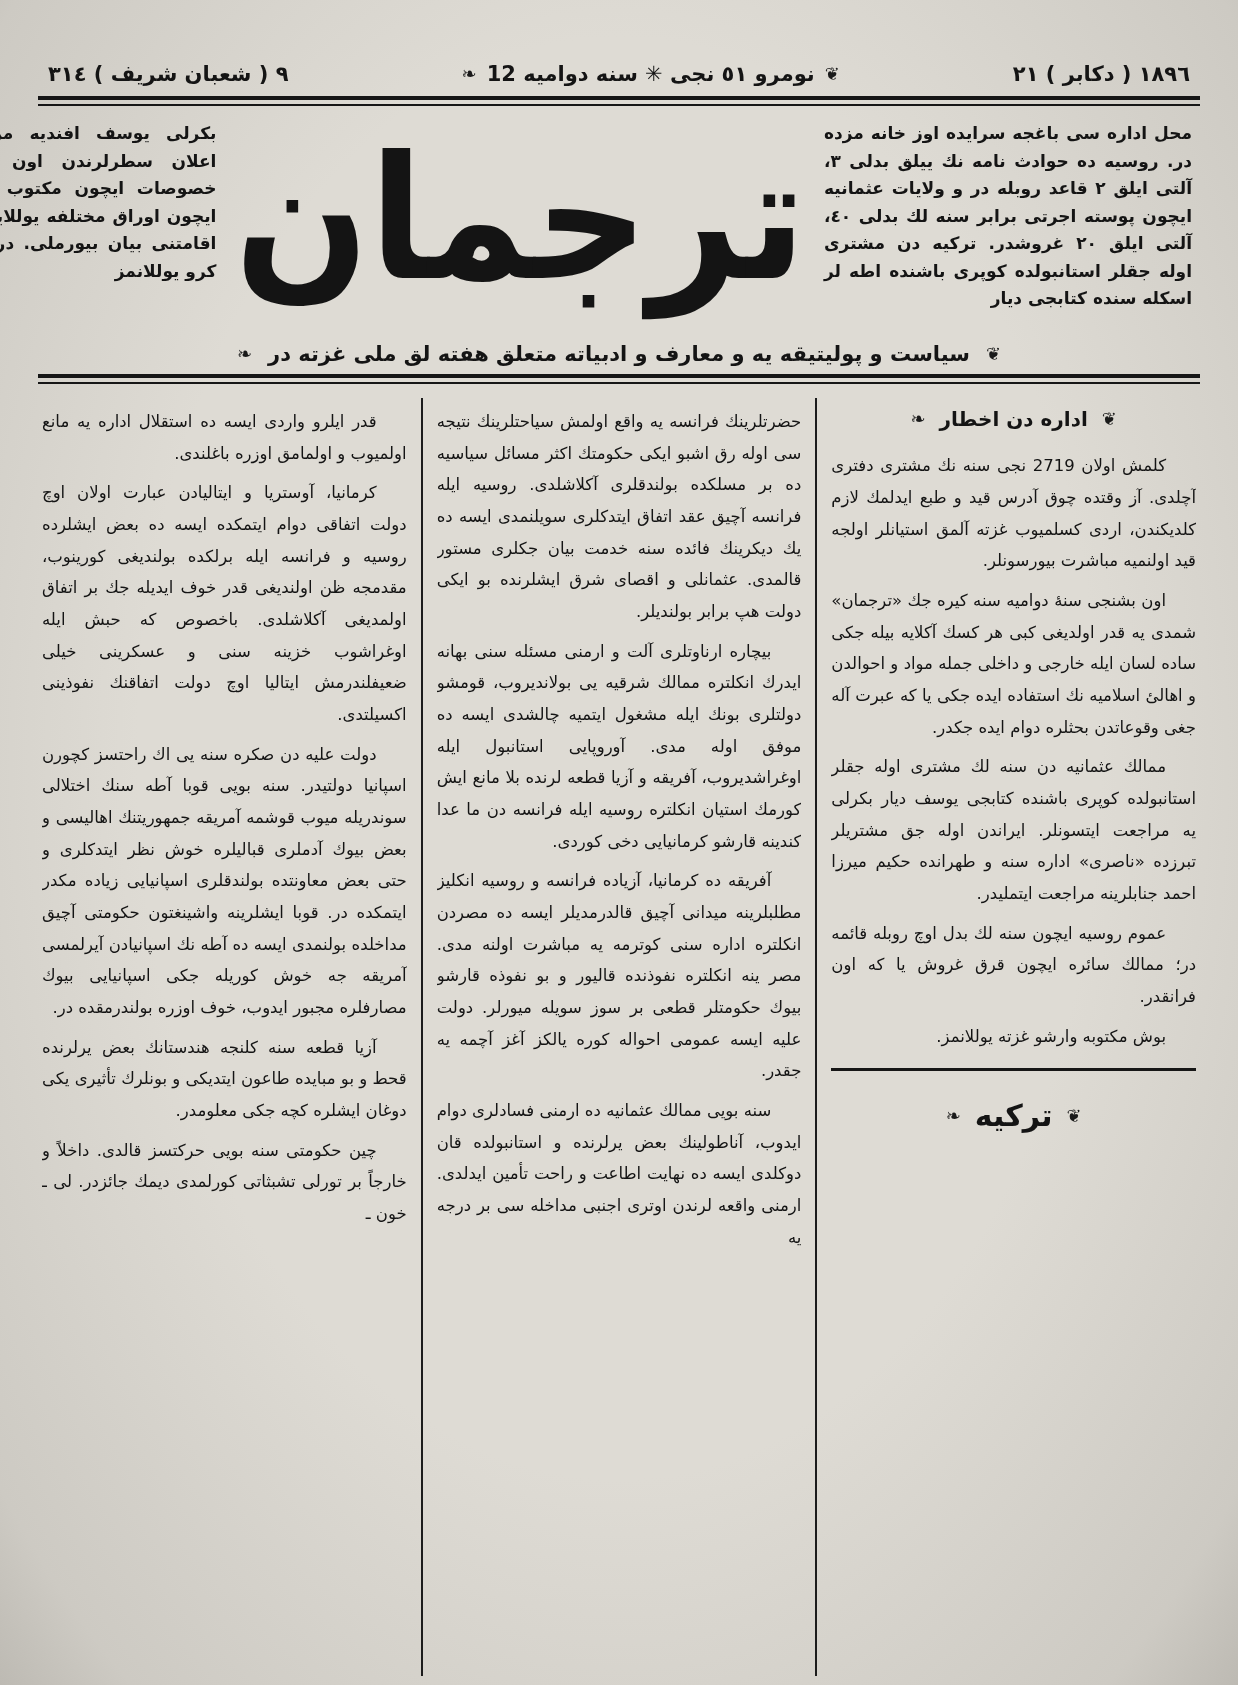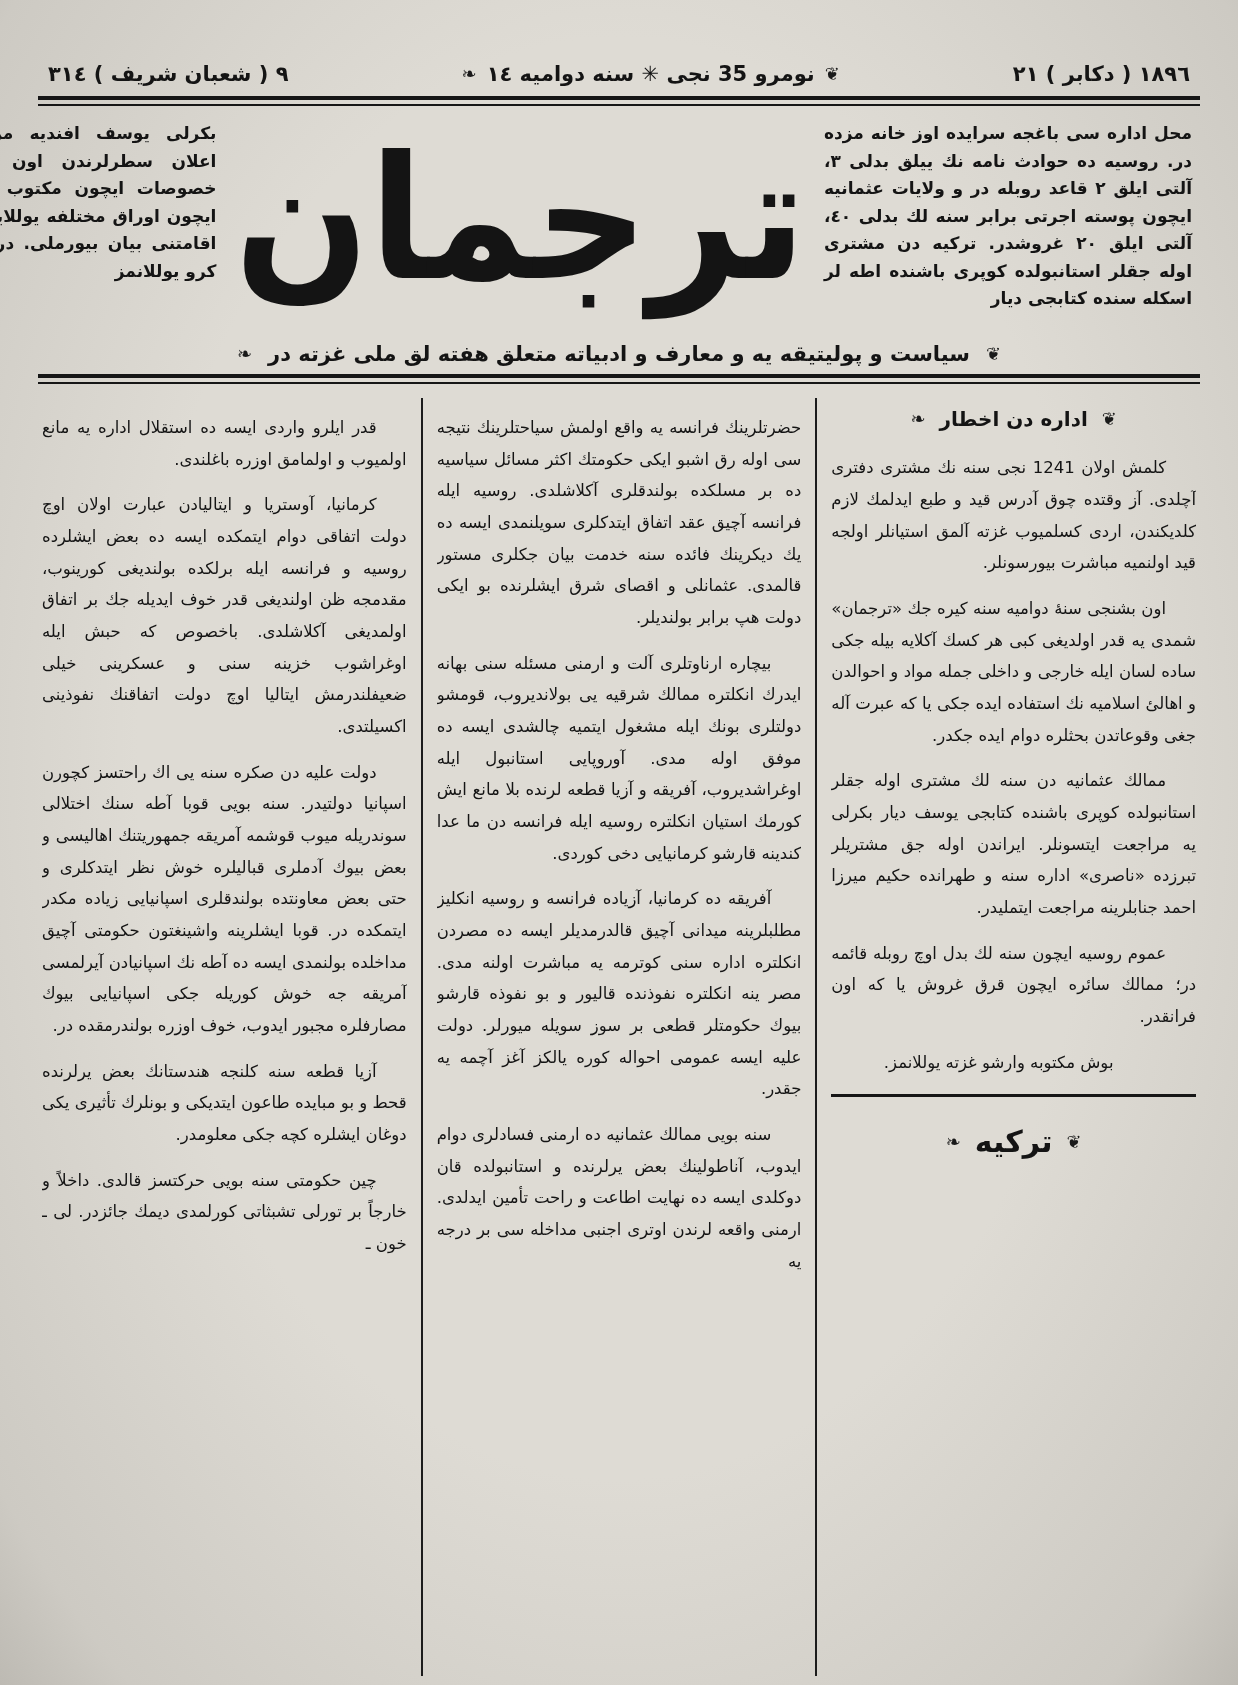--- a/index.html
+++ b/index.html
@@ -82,50 +82,50 @@
     font-size:16.5px;
     line-height:1.92;
     text-align:justify;
   }
   .vrule{
     width:2px;
     background:#1c1c1c;
     margin:0 14px;
   }
   .col p{
-    margin:14px 0 8px 0;
+    margin:8px 0 8px 0;
     text-indent:30px;
   }
   .col p.no-indent{text-indent:0;}
   .sec-head{
     display:flex;
     justify-content:center;
     align-items:center;
     gap:14px;
     font-weight:bold;
     font-size:20px;
     margin:2px 0 12px 0;
   }
   .sec-head.big{font-size:30px;margin:16px 0 16px 0;}
   .col-rule{
     border-top:3px solid #161616;
     margin:16px 0 6px 0;
   }
-  .center-line{text-align:center;text-indent:0;}
+  .center-line{text-align:right;text-indent:0;}
 </style>
 </head>
 <body>
 
 <div class="page">
 
   <div class="top-header">
     <div class="cell">۱۸۹٦ ( دكابر ) ٢١</div>
     <div class="cell center">
       <span class="orn">❦</span>
-      <span>نومرو 35 نجى ✳ سنه دواميه ١٤</span>
+      <span>نومرو ٥١ نجى ✳ سنه دواميه 12</span>
       <span class="orn">❧</span>
     </div>
     <div class="cell">٩ ( شعبان شريف ) ٣١٤</div>
   </div>
 
   <div class="double-rule"></div>
 
   <div class="masthead">
     <div class="mast-col">محل اداره سى باغجه سرايده اوز خانه مزده در. روسيه ده حوادث نامه نك ييلق بدلى ٣، آلتى ايلق ٢ قاعد روبله در و ولايات عثمانيه ايچون پوسته اجرتى برابر سنه لك بدلى ٤٠، آلتى ايلق ٢٠ غروشدر. تركيه دن مشترى اوله جقلر استانبولده كوپرى باشنده اطه لر اسكله سنده كتابجى ديار</div>
     <div class="mast-title">ترجمان</div>
@@ -141,21 +141,21 @@
   <div class="double-rule"></div>
 
   <div class="body-cols">
 
     <div class="col">
       <div class="sec-head">
         <span class="orn">❦</span>
         <span>اداره دن اخطار</span>
         <span class="orn">❧</span>
       </div>
-      <p>كلمش اولان 1241 نجى سنه نك مشترى دفترى آچلدى. آز وقتده چوق آدرس قيد و طبع ايدلمك لازم كلديكندن، اردى كسلميوب غزته آلمق استيانلر اولجه قيد اولنميه مباشرت بيورسونلر.</p>
+      <p>كلمش اولان 2719 نجى سنه نك مشترى دفترى آچلدى. آز وقتده چوق آدرس قيد و طبع ايدلمك لازم كلديكندن، اردى كسلميوب غزته آلمق استيانلر اولجه قيد اولنميه مباشرت بيورسونلر.</p>
       <p>اون بشنجى سنهٔ دواميه سنه كيره جك «ترجمان» شمدى يه قدر اولديغى كبى هر كسك آكلايه بيله جكى ساده لسان ايله خارجى و داخلى جمله مواد و احوالدن و اهالىٔ اسلاميه نك استفاده ايده جكى يا كه عبرت آله جغى وقوعاتدن بحثلره دوام ايده جكدر.</p>
       <p>ممالك عثمانيه دن سنه لك مشترى اوله جقلر استانبولده كوپرى باشنده كتابجى يوسف ديار بكرلى يه مراجعت ايتسونلر. ايراندن اوله جق مشتريلر تبرزده «ناصرى» اداره سنه و طهرانده حكيم ميرزا احمد جنابلرينه مراجعت ايتمليدر.</p>
       <p>عموم روسيه ايچون سنه لك بدل اوچ روبله قائمه در؛ ممالك سائره ايچون قرق غروش يا كه اون فرانقدر.</p>
       <p class="center-line">بوش مكتوبه وارشو غزته يوللانمز.</p>
 
       <div class="col-rule"></div>
 
       <div class="sec-head big">
         <span class="orn">❦</span>
         <span>تركيه</span>

